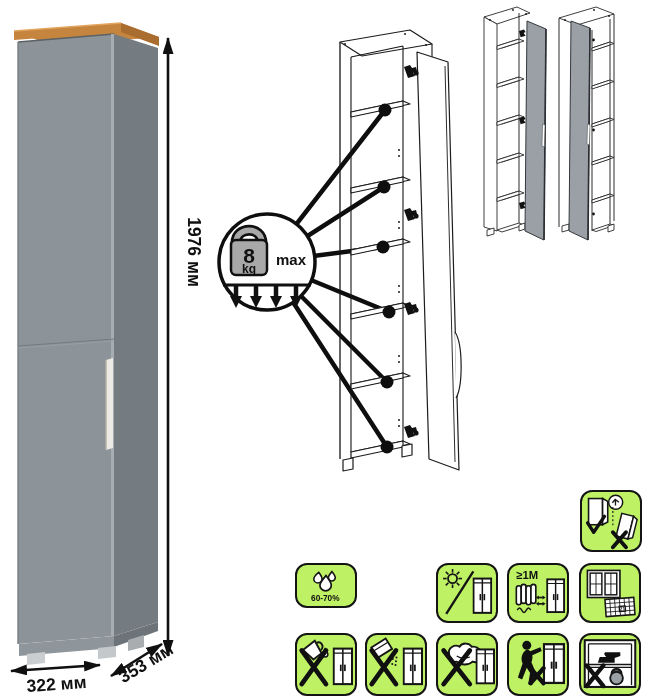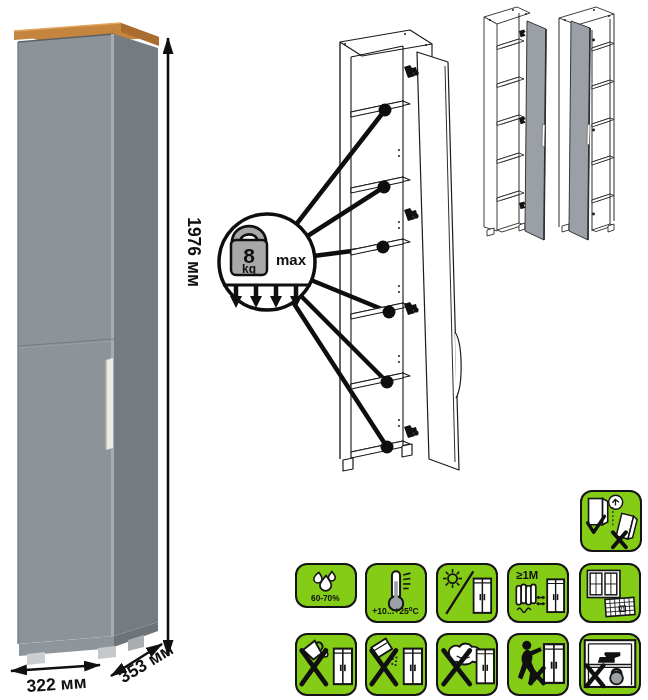--- a/index.html
+++ b/index.html
@@ -6,21 +6,21 @@
   .stage{position:relative;width:648px;height:700px;background:#fff;overflow:hidden;
          font-family:"Liberation Sans","DejaVu Sans",sans-serif;}
   .art{position:absolute;left:0;top:0;width:648px;height:700px;}
   .dim-label{font-weight:bold;font-size:17.5px;fill:#101010;}
   .callout-big{font-weight:bold;font-size:21px;fill:#101010;}
   .callout-kg{font-weight:bold;font-size:12px;fill:#101010;}
   .callout-max{font-weight:bold;font-size:15px;fill:#101010;}
   .sketch{stroke:#1c1c1c;fill:#fff;stroke-width:1.2;stroke-linejoin:round;}
   .sketch2{stroke:#2a2a2a;fill:#fff;stroke-width:0.9;stroke-linejoin:round;}
   .cell{position:absolute;width:62px;border:2.6px solid #141414;border-radius:12px;
-        background:#84cc16;box-sizing:border-box;}
+        background:#bef264;box-sizing:border-box;}
   .cell svg{position:absolute;left:0;top:0;width:100%;height:100%;}
   .ic-lbl{font-weight:bold;fill:#101010;}
   .ln{stroke:#151515;fill:none;}
   .xmark{stroke:#101010;stroke-width:5;stroke-linecap:round;fill:none;}
 </style>
 </head>
 <body>
 
 <div class="stage">
 
@@ -269,34 +269,20 @@
 
 <div class="cell" style="left:295px;top:563px;height:45px">
   <svg viewBox="0 0 62 62">
     <path d="M40,10 C43,14 45,16.5 45,19 A5.2,5.2 0 1,1 34.6,19 C34.6,16.5 36.6,14 40,10 Z" fill="#fff" stroke="#151515" stroke-width="2.4"></path>
     <path d="M20,11 C23,15 25,18 25,21 A6.2,6.2 0 1,1 12.6,21 C12.6,18 15,15 20,11 Z" fill="#fff" stroke="#151515" stroke-width="2.4"></path>
     <path d="M31,16 C35,22 39,26.5 39,30.5 A8.6,8.6 0 1,1 21.8,30.5 C21.8,26.5 26,22 31,16 Z" fill="#fff" stroke="#151515" stroke-width="2.6"></path>
     <text class="ic-lbl" x="30" y="54" text-anchor="middle" font-size="12.5">60-70%</text>
   </svg>
 </div>
 
-<div class="cell" style="left:365px;top:563px;height:60px">
-  <svg viewBox="0 0 62 62">
-    <rect x="26.5" y="7" width="9" height="31" rx="4.5" fill="#fff" stroke="#151515" stroke-width="2.2"></rect>
-    <circle cx="31" cy="42.5" r="8" fill="#9aa0a3" stroke="#151515" stroke-width="2.2"></circle>
-    <line x1="31" y1="18" x2="31" y2="40" stroke="#9aa0a3" stroke-width="4"></line>
-    <g stroke="#151515" stroke-width="1.8">
-      <line x1="39" y1="11" x2="47" y2="9"></line>
-          <line x1="39" y1="16" x2="47" y2="15"></line>
-      <line x1="39" y1="21" x2="47" y2="21"></line>
-          <line x1="39" y1="26" x2="45" y2="26"></line>
-    </g>
-    <text class="ic-lbl" x="30.5" y="54.5" text-anchor="middle" font-size="9.6">+10...+25⁰C</text>
-  </svg>
-</div>
 
 <div class="cell" style="left:436px;top:563px;height:60px">
   <svg viewBox="0 0 62 62">
     <circle cx="15" cy="15" r="5" fill="none" stroke="#151515" stroke-width="2"></circle>
     <g stroke="#151515" stroke-width="1.8">
       <line x1="15" y1="4.5" x2="15" y2="8.5"></line>
           <line x1="15" y1="21.5" x2="15" y2="25.5"></line>
       <line x1="4.5" y1="15" x2="8.5" y2="15"></line>
           <line x1="21.5" y1="15" x2="25.5" y2="15"></line>
       <line x1="7.5" y1="7.5" x2="10.4" y2="10.4"></line>

